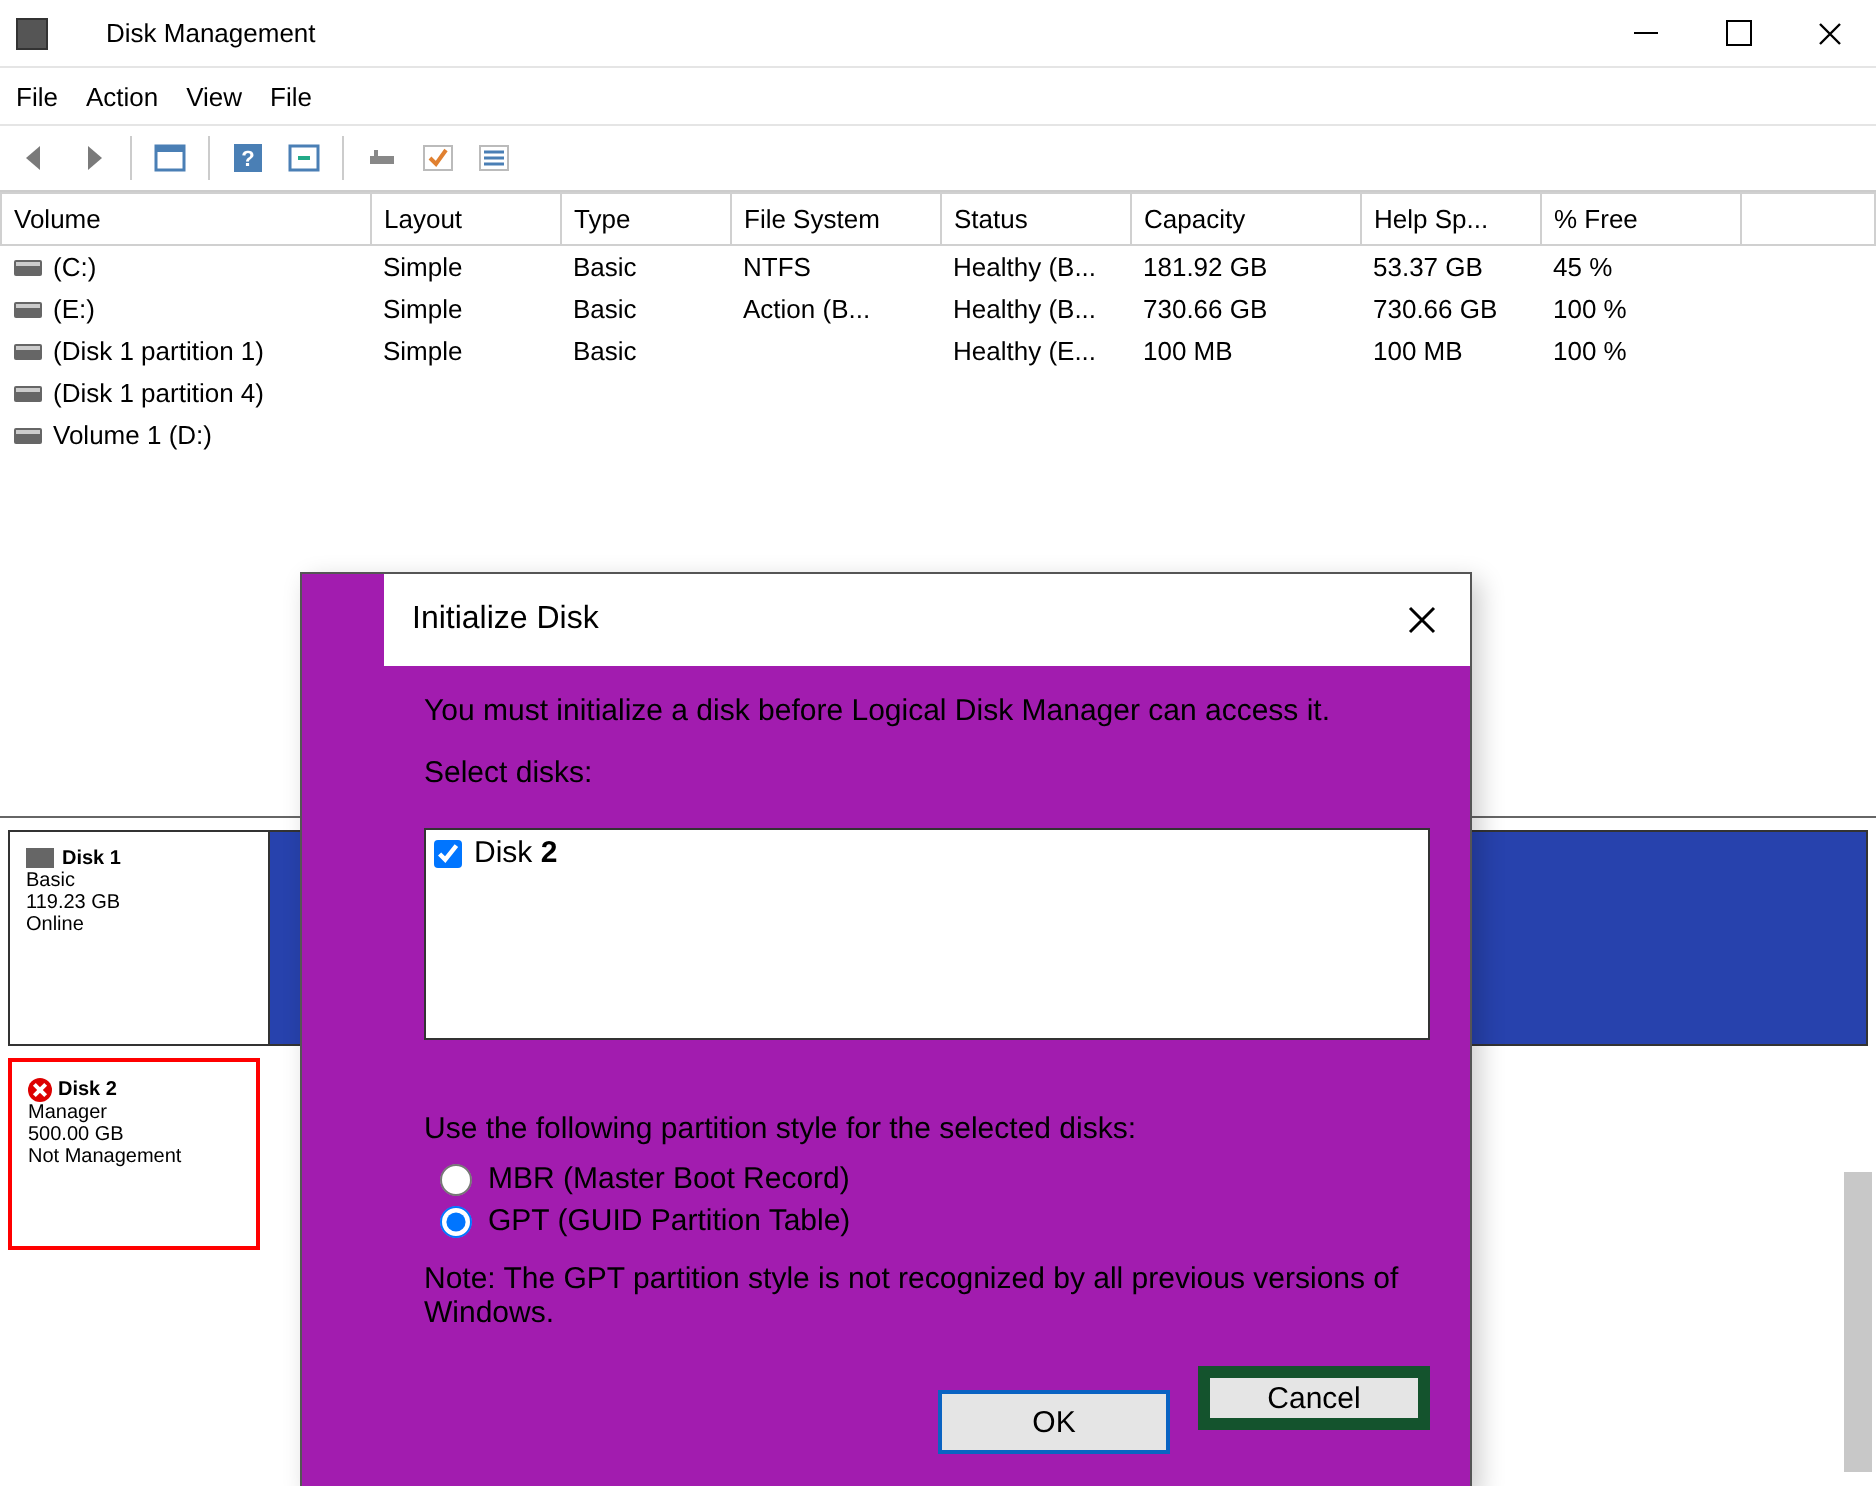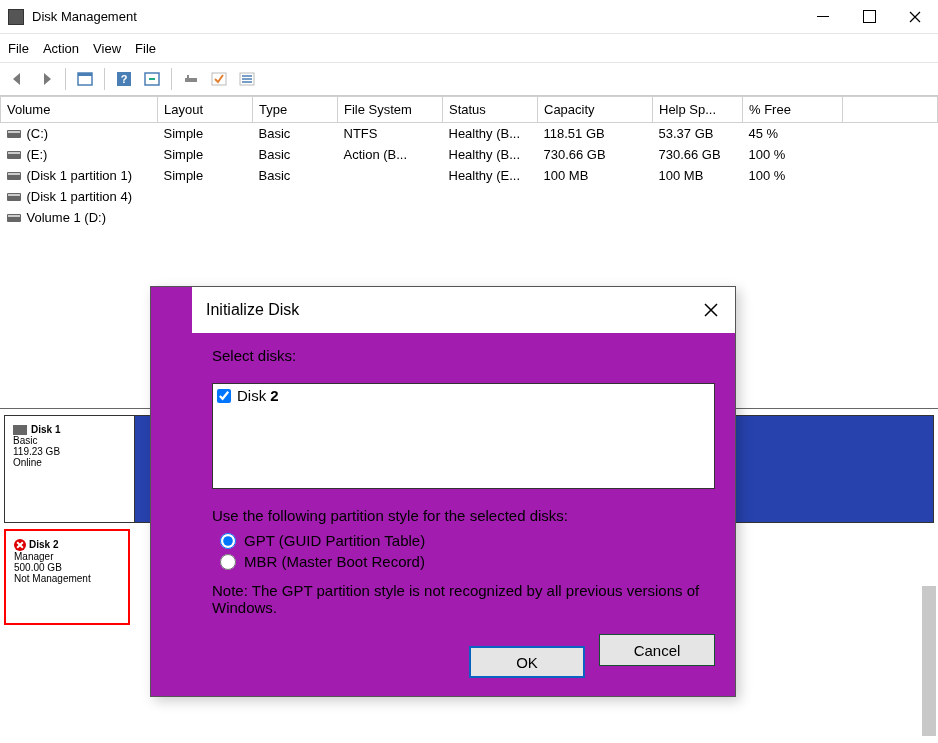--- a/index.html
+++ b/index.html
@@ -1,21 +1,21 @@
 <!DOCTYPE html>
 <html><head>
 <meta charset="utf-8">
 <style>
 * { box-sizing: border-box; margin: 0; padding: 0; font-family: "Segoe UI", Tahoma, sans-serif; }
 html, body { width: 938px; height: 743px; overflow: hidden; background: #fff; }
 
 
 .title-bar { height: 34px; display: flex; align-items: center; border-bottom: 1px solid #e5e5e5; }
 .title-bar .app-icon { width: 16px; height: 16px; margin: 0 8px 0 8px; background: #555; display: inline-block; border: 1px solid #333; }
-.title-bar .title { font-size: 13px; flex: 1; }
+.title-bar .title { font-size: 13px; flex: 1; margin-left: 21px; }
 .title-bar .win-btns { display: flex; }
 .title-bar .win-btn { width: 46px; height: 34px; display: flex; align-items: center; justify-content: center; font-size: 14px; color: #000; cursor: default; }
 .title-bar .win-btn.min::before { content: ""; width: 12px; border-top: 1px solid #000; }
 .title-bar .win-btn.max::before { content: ""; width: 11px; height: 11px; border: 1px solid #000; }
 .title-bar .win-btn.close svg { width: 12px; height: 12px; }
 
 
 .menu-bar { height: 28px; display: flex; align-items: center; padding: 0 8px; gap: 14px; font-size: 13px; }
 .menu-bar span { cursor: default; }
 
@@ -55,27 +55,27 @@
 .dialog .dlg-title .spacer{flex:1;}
 .dialog .dlg-title .dlg-close { width:20px; height:20px; display:flex; align-items:center; justify-content:center; cursor:default;}
 .dialog .dlg-title .dlg-close svg{width:16px;height:16px;}
 .dialog .dlg-body { padding: 14px 20px 18px 20px; font-size:15px; }
 .dialog .msg { margin-bottom: 14px; }
 .dialog .label { margin-bottom: 19px; }
 .dialog .disk-list { border:1px solid #333; height:106px; background:#fff; padding:3px 4px; }
 .dialog .disk-list .item { display:flex; align-items:center; gap:6px; font-size:15px;}
 .dialog .disk-list .item input[type=checkbox]{ width:14px;height:14px;}
 .dialog .disk-list .item .nm b{font-weight:700;}
-.dialog .pstyle { margin-top:18px; }
+.dialog .pstyle { margin-top:36px; }
 .dialog .radios { margin: 8px 0 12px 8px; }
 .dialog .radios label { display:flex; align-items:center; gap:8px; font-size:15px; margin:4px 0;}
 .dialog .radios input[type=radio]{ width:16px; height:16px;}
 .dialog .note { font-size:15px; margin-bottom:18px;}
 .dialog .btns { display:flex; justify-content:flex-end; gap:14px; }
-.dialog .btns button { width:116px; height:32px; font-size:15px; background:#e5e5e5; border:1px solid #14532d;}
+.dialog .btns button { width:116px; height:32px; font-size:15px; background:#e5e5e5; border:6px solid #14532d;}
 .dialog .btns button.primary { border:2px solid #0a63c2; background:#e5e5e5;margin-top:12px;}
 
 .body-wrap { position:relative; height: calc(743px - 34px); }
 .main-area { position:relative; height:100%; }
 </style>
 </head>
 <body>
 
 <div class="title-bar">
   <span class="app-icon"></span>
@@ -150,39 +150,39 @@
           <path d="M4 6 h10 M4 9 h10 M4 12 h10" stroke="#4a7fb5" stroke-width="1.5"></path>
         </svg>
       </div>
 </div>
 
 <div class="main-area">
 
 <table class="vol-table">
   <thead>
     <tr>
-      <th style="width:157px">Volume</th>
+      <th style="width:185px">Volume</th>
       <th style="width:95px">Layout</th>
       <th style="width:85px">Type</th>
       <th style="width:105px">File System</th>
       <th style="width:95px">Status</th>
       <th style="width:115px">Capacity</th>
       <th style="width:90px">Help Sp...</th>
       <th style="width:100px">% Free</th>
       <th></th>
     </tr>
   </thead>
   <tbody id="vol-body">
           <tr>
             <td><span class="disk-icon"></span>(C:)</td>
             <td>Simple</td>
             <td>Basic</td>
             <td>NTFS</td>
             <td>Healthy (B...</td>
-            <td>118.51 GB</td>
+            <td>181.92 GB</td>
             <td>53.37 GB</td>
             <td>45 %</td>
             <td></td>
           </tr>
           <tr>
             <td><span class="disk-icon"></span>(E:)</td>
             <td>Simple</td>
             <td>Basic</td>
             <td>Action (B...</td>
             <td>Healthy (B...</td>
@@ -254,36 +254,37 @@
   <div class="dlg-title">
     <span>Initialize Disk</span>
     <span class="spacer"></span>
     <span class="dlg-close">
       <svg viewBox="0 0 16 16">
               <path d="M2 2 L14 14 M14 2 L2 14" stroke="#000" stroke-width="1.5" fill="none"></path>
             </svg>
     </span>
   </div>
   <div class="dlg-body">
+    <div class="msg">You must initialize a disk before Logical Disk Manager can access it.</div>
     <div class="label">Select disks:</div>
     <div class="disk-list">
       <div class="item">
         <input type="checkbox" checked="" style="">
         <span class="nm"><span>Disk </span><b>2</b></span>
       </div>
     </div>
     <div class="pstyle">Use the following partition style for the selected disks:</div>
     <div class="radios">
       <label>
+              <input type="radio" name="ps" style="">
+              <span>MBR (Master Boot Record)</span>
+            </label>
+      <label>
               <input type="radio" name="ps" checked="" style="">
               <span>GPT (GUID Partition Table)</span>
-            </label>
-      <label>
-              <input type="radio" name="ps" style="">
-              <span>MBR (Master Boot Record)</span>
             </label>
     </div>
     <div class="note">Note: The GPT partition style is not recognized by all previous versions of Windows.</div>
     <div class="btns">
       <button class="primary">OK</button>
       <button>Cancel</button>
     </div>
   </div>
 </div>
 

